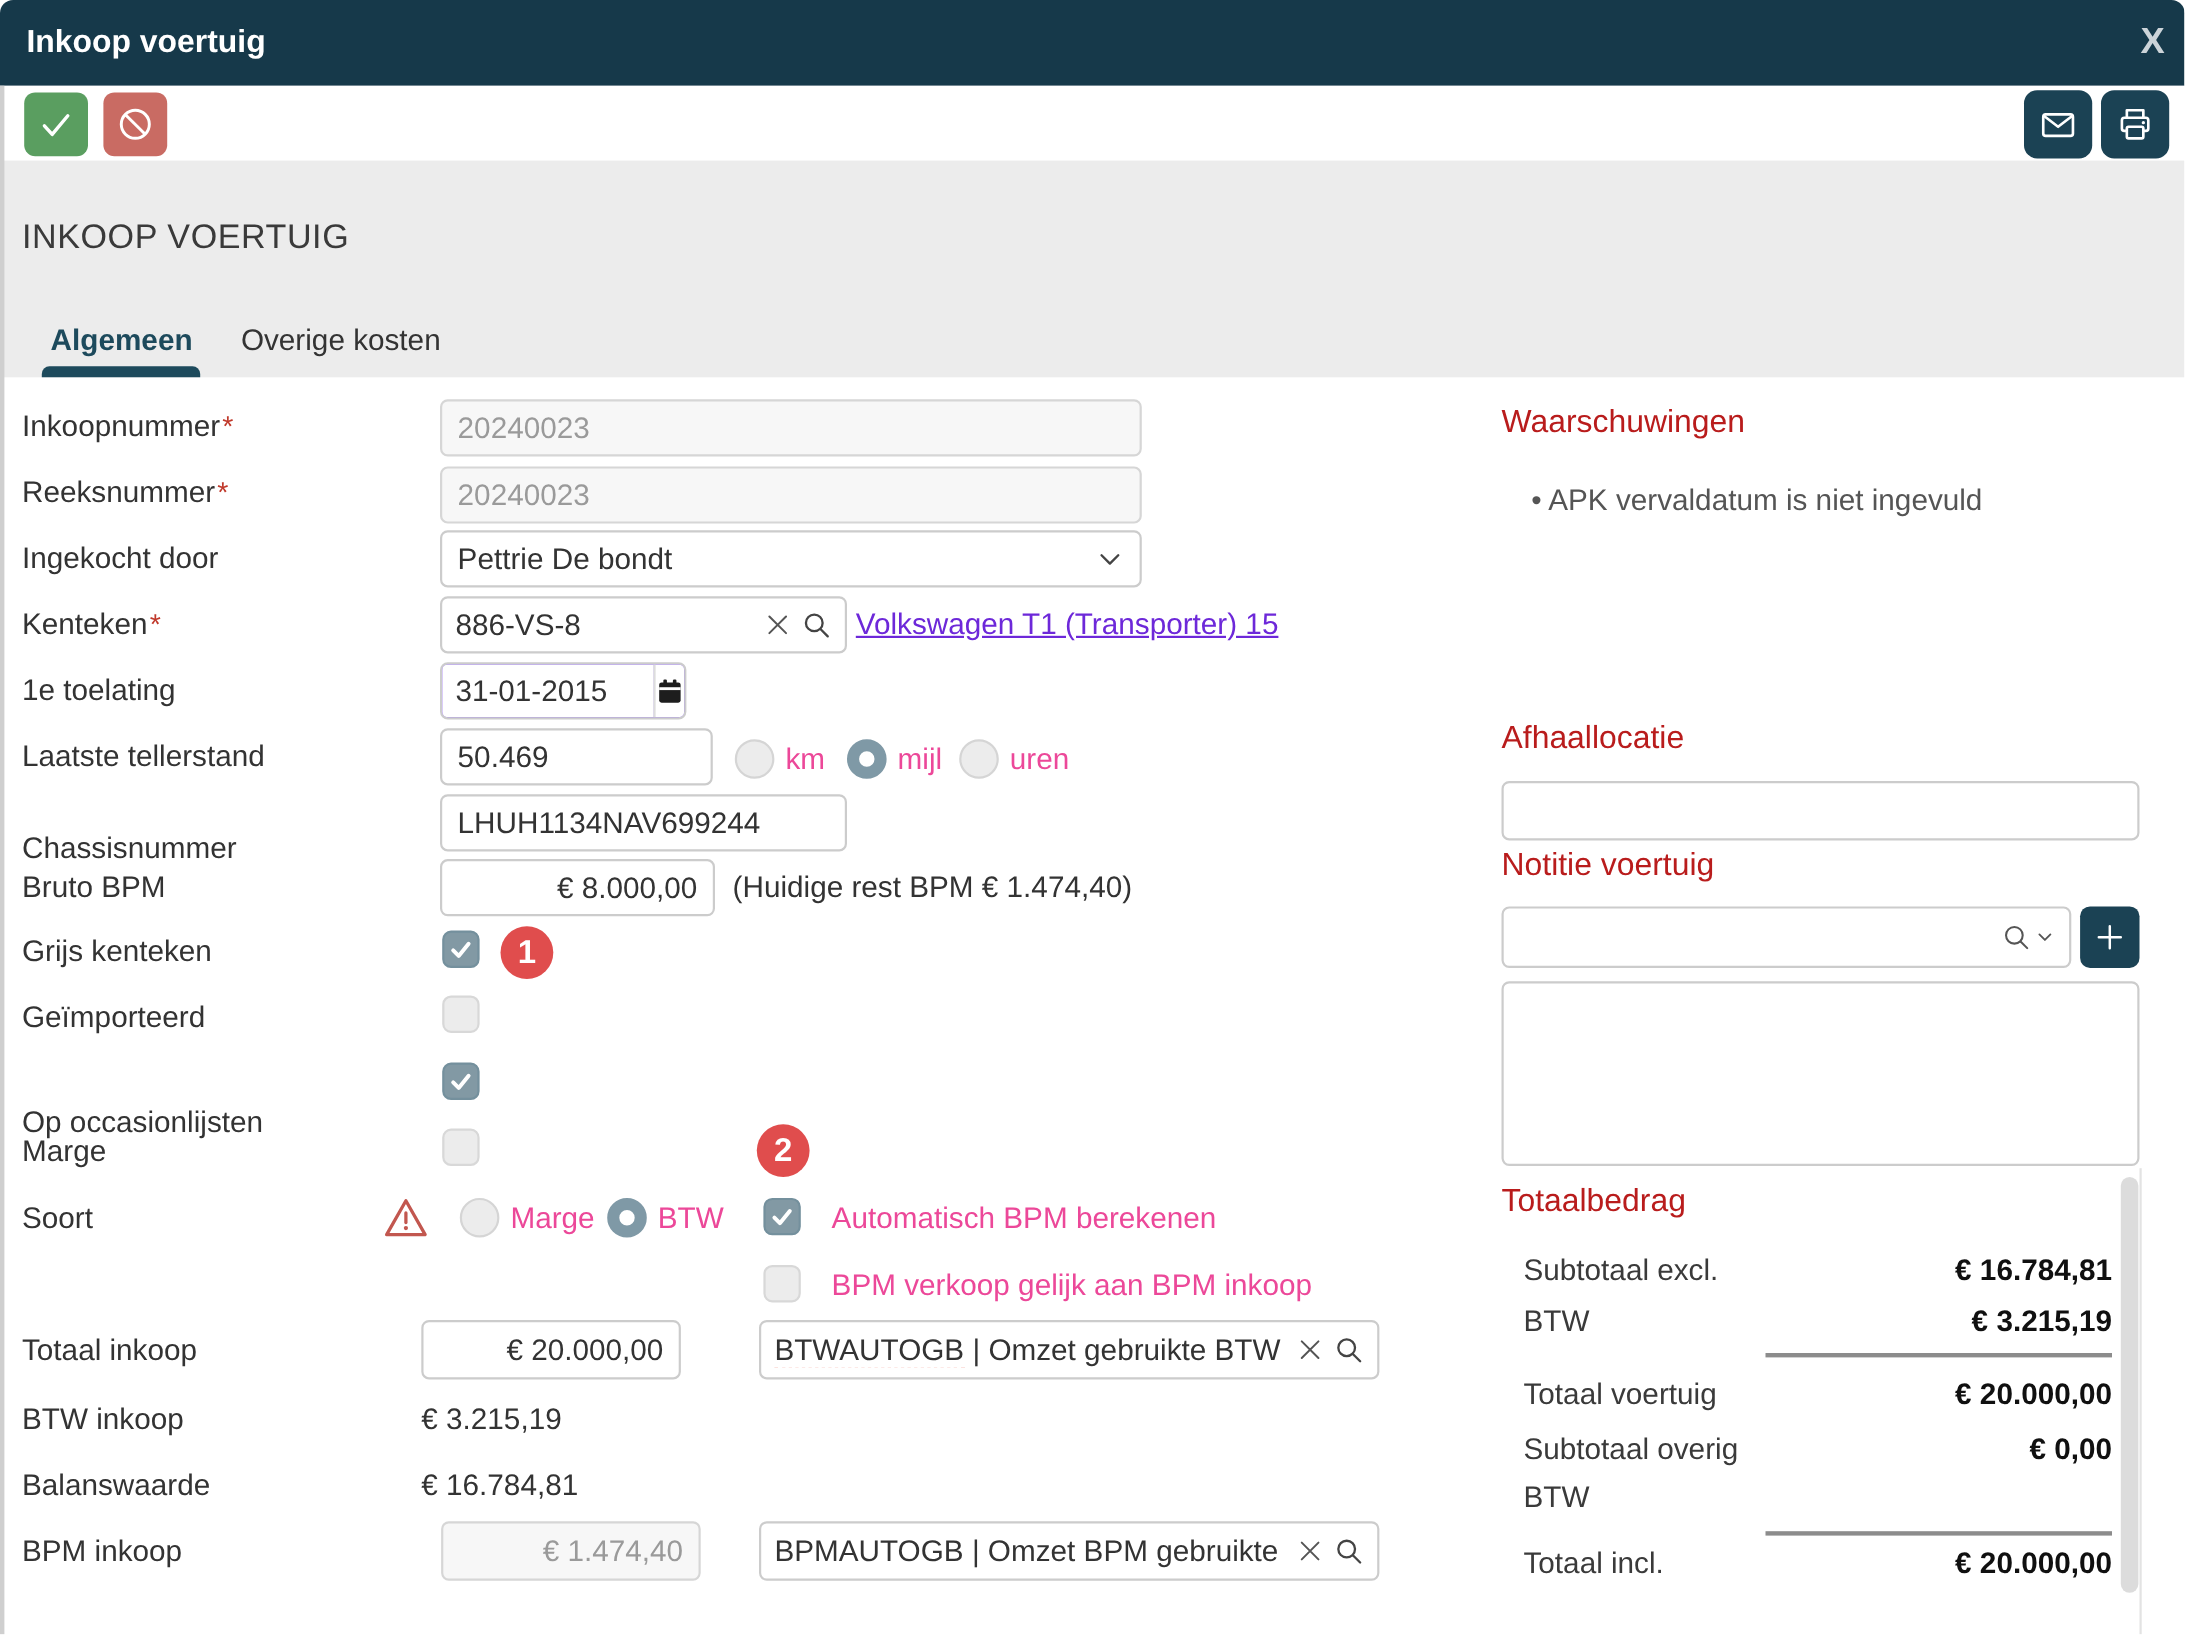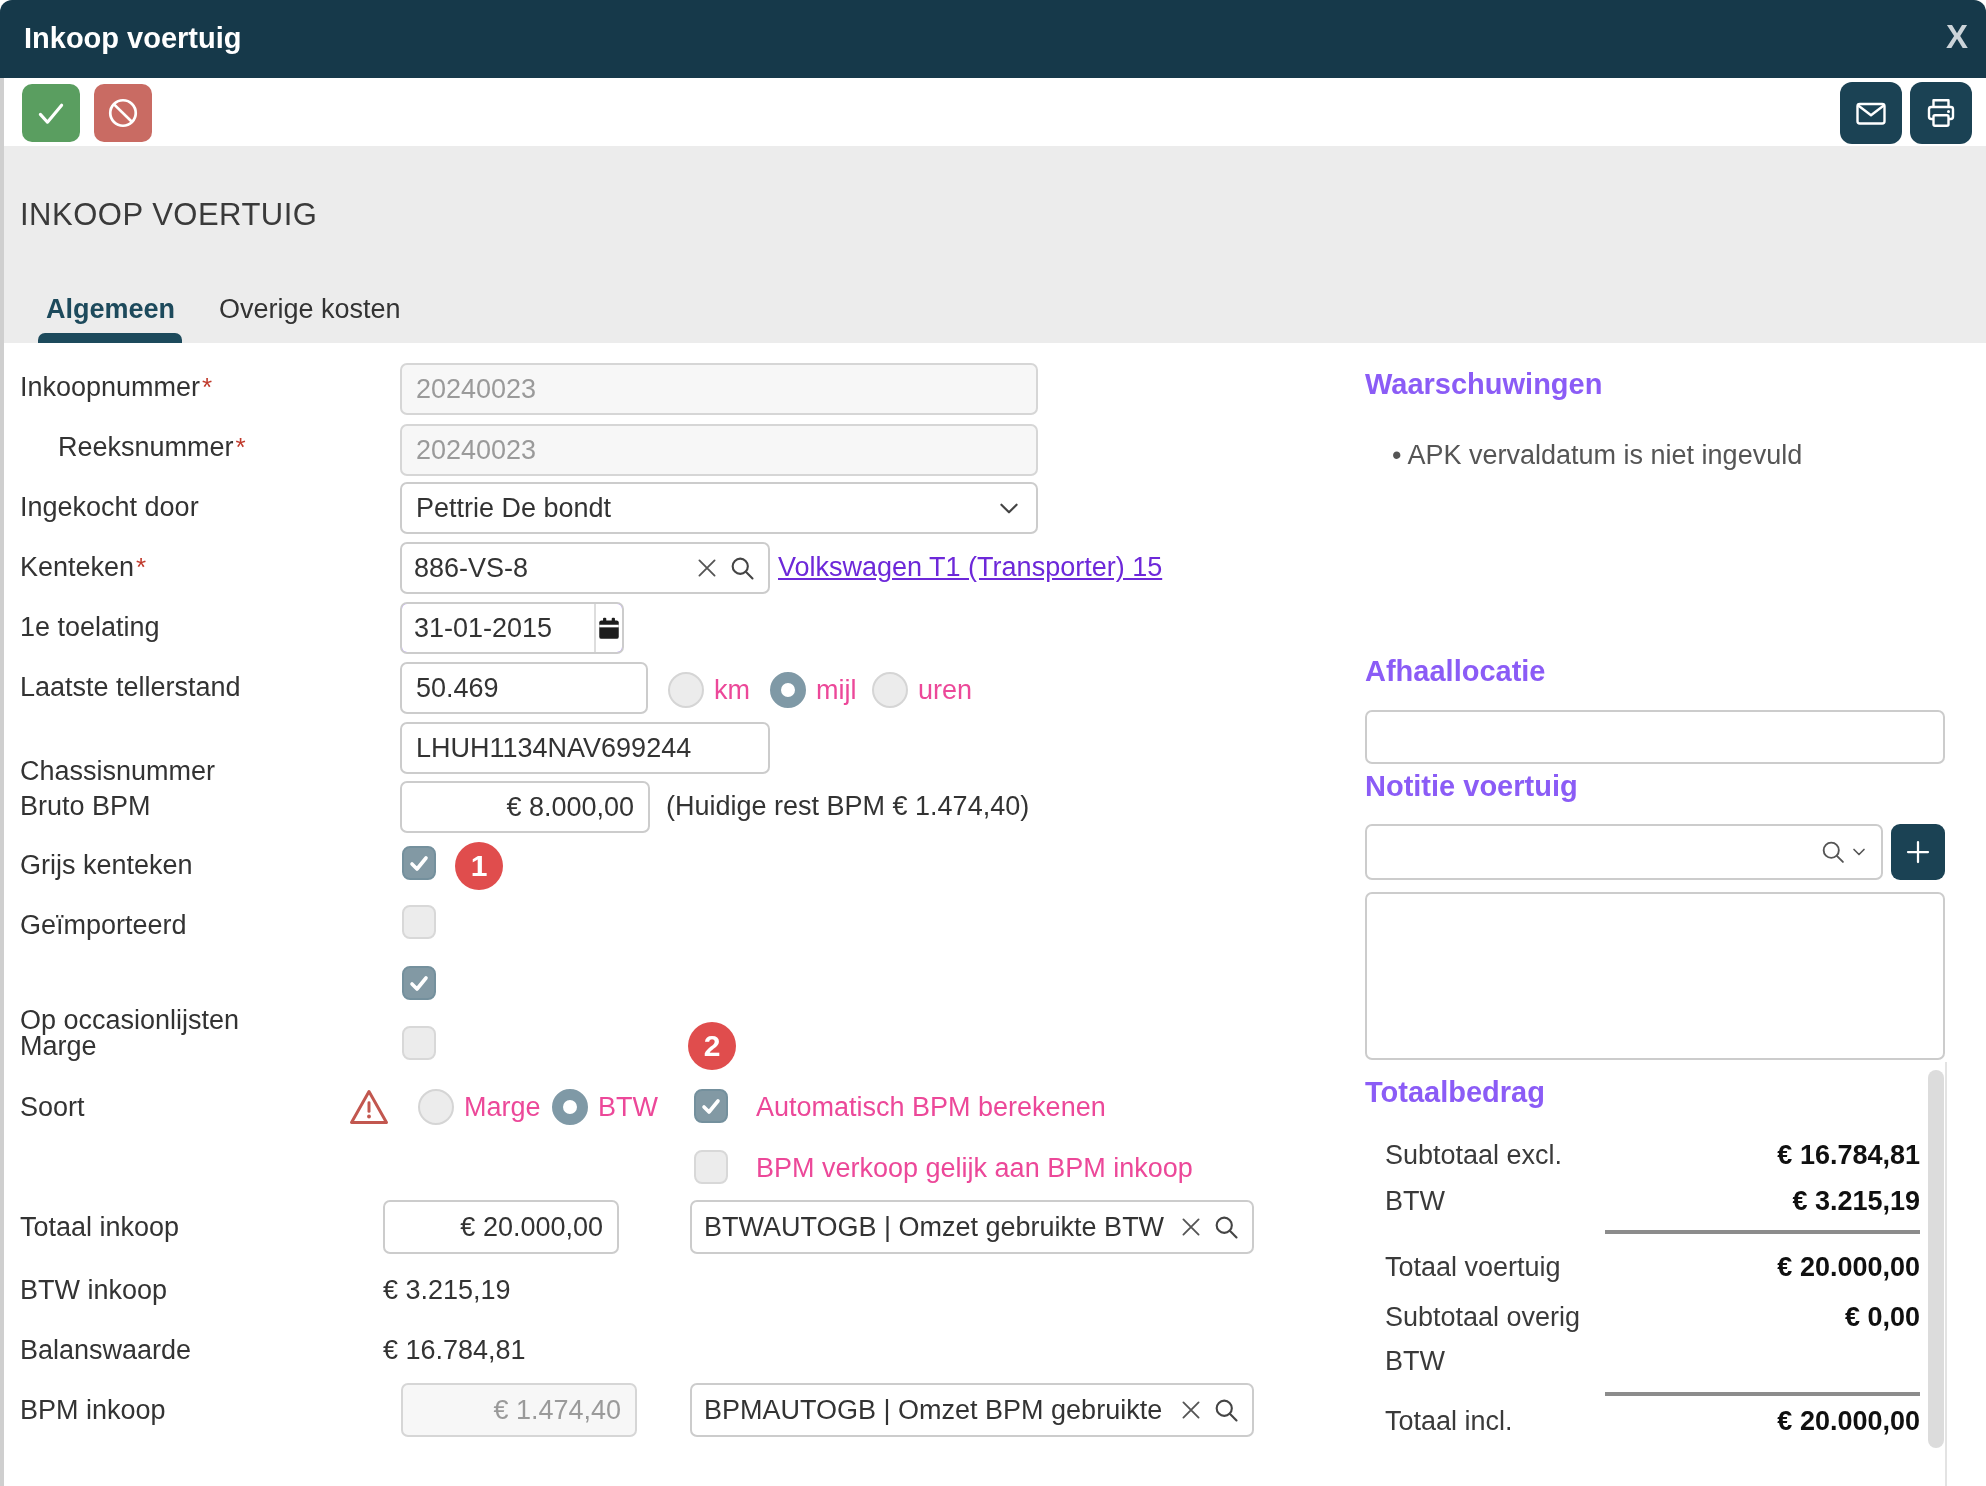--- a/index.html
+++ b/index.html
@@ -44,21 +44,21 @@
   .cb{position:absolute;width:34px;height:34px;border-radius:8px;box-sizing:border-box;cursor:pointer;}
   .cb.off{background:#ececec;border:2px solid #d8d8d8;}
   .cb.on{background:#8299a4;border:2px solid #74909d;display:flex;align-items:center;justify-content:center;}
   .radio{position:absolute;width:36px;height:36px;border-radius:50%;box-sizing:border-box;cursor:pointer;}
   .radio.off{background:#ececec;border:2px solid #d5d5d5;}
   .radio.on{background:#fff;border:11px solid #7f99a6;}
   .opt-lbl{position:absolute;font-size:27px;color:#ec4899;white-space:nowrap;}
   .badge{position:absolute;width:48px;height:48px;border-radius:50%;background:#e04d4d;color:#fff;font-size:30px;font-weight:bold;display:flex;align-items:center;justify-content:center;}
   .staticval{position:absolute;font-size:27px;color:#333;white-space:nowrap;}
   
-  .h2{position:absolute;font-size:29px;font-weight:bold;color:#8b5cf6;white-space:nowrap;}
+  .h2{position:absolute;font-size:29px;font-weight:normal;color:#b91c1c;white-space:nowrap;}
   .warn-item{position:absolute;font-size:27px;color:#555;white-space:nowrap;}
   .plusbtn{position:absolute;width:54px;height:56px;border-radius:9px;background:#1b4254;display:flex;align-items:center;justify-content:center;cursor:pointer;}
   .ta{position:absolute;border:2px solid #ccc;border-radius:7px;background:#fff;resize:none;outline:none;font-family:inherit;font-size:26px;padding:10px;box-sizing:border-box;}
   .tot-lbl{position:absolute;font-size:27px;color:#3a3a3a;white-space:nowrap;}
   .tot-val{position:absolute;font-size:27px;font-weight:bold;color:#101010;white-space:nowrap;text-align:right;right:66px;}
   .rule{position:absolute;height:4px;background:#8c8c8c;}
   .scroll-thumb{position:absolute;left:1928px;width:16px;background:#dcdcdc;border-radius:8px;}
   .scroll-track{position:absolute;left:1945px;width:2px;background:#e3e3e3;}
   svg{display:block;}
 </style>
@@ -111,21 +111,21 @@
   <div class="band"></div>
   <div class="page-heading">INKOOP VOERTUIG</div>
   <div class="tab active" style="left:46px;">Algemeen</div>
   <div class="tab" style="left:219px;">Overige kosten</div>
   <div class="tab-underline"></div>
   <div class="leftedge"></div>
 
   <div class="lbl" style="top:372px;"><span>Inkoopnummer</span><span class="req">*</span></div>
   <input class="inp ro" style="left: 400px; top: 363px; width: 638px;" readonly="" value="20240023">
 
-  <div class="lbl" style="top:432px;margin-left:38px;"><span>Reeksnummer</span><span class="req">*</span></div>
+  <div class="lbl" style="top:432px;"><span>Reeksnummer</span><span class="req">*</span></div>
   <input class="inp ro" style="left: 400px; top: 424px; width: 638px;" readonly="" value="20240023">
 
   <div class="lbl" style="top:492px;">Ingekocht door</div>
   <div class="selectbox" style="left:400px;top:482px;width:638px;">
     <span class="ftext">Pettrie De bondt</span>
     <span>
         <svg width="26" height="26" viewBox="0 0 24 24">
           <path d="M5 9l7 7 7-7" stroke="#444" stroke-width="2" fill="none" stroke-linecap="round" stroke-linejoin="round"></path>
         </svg>
       </span>

